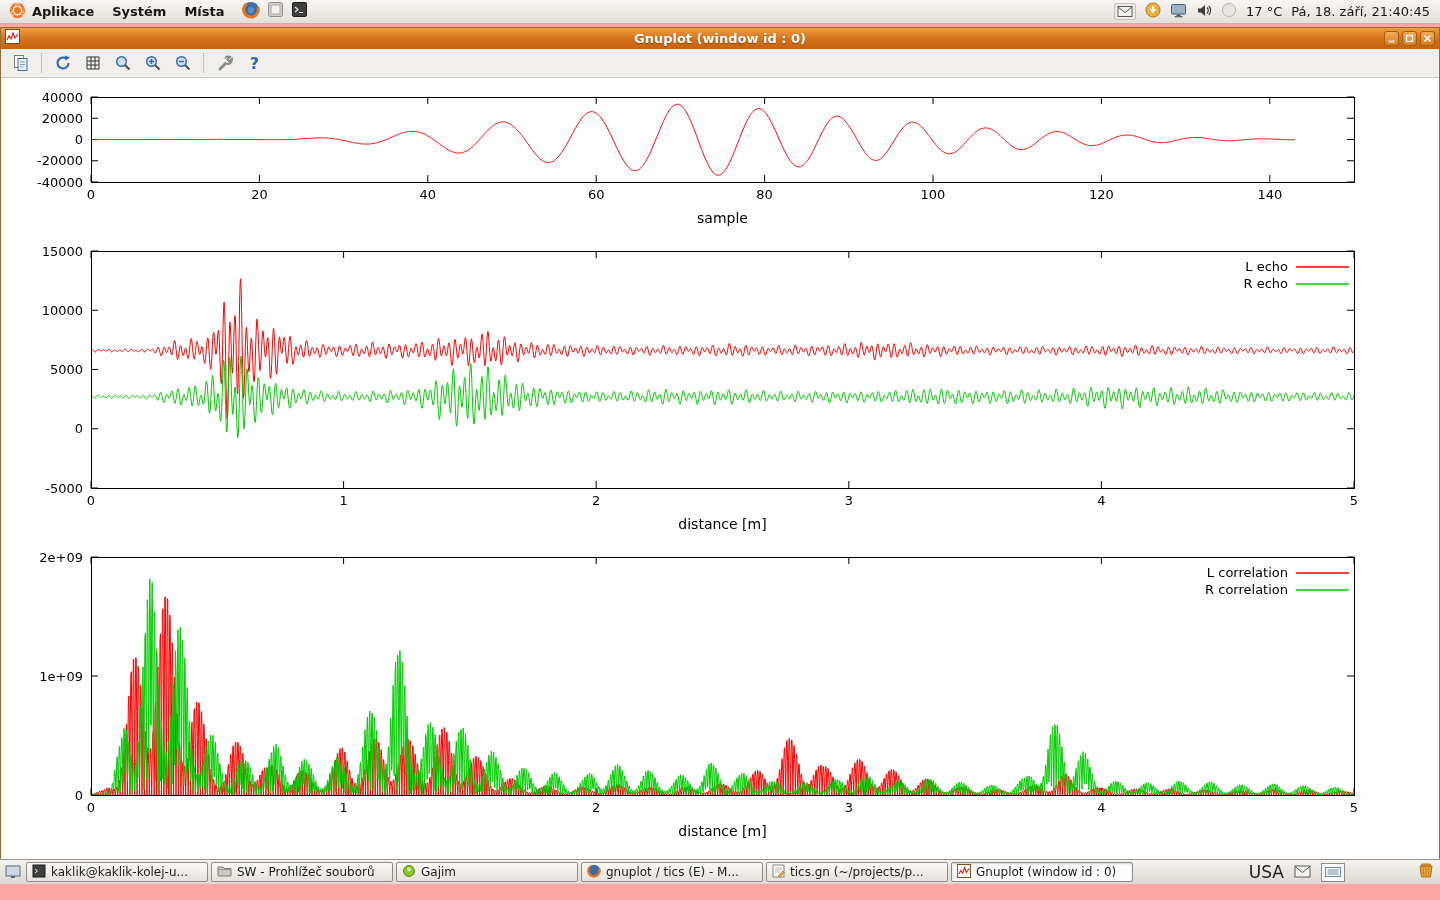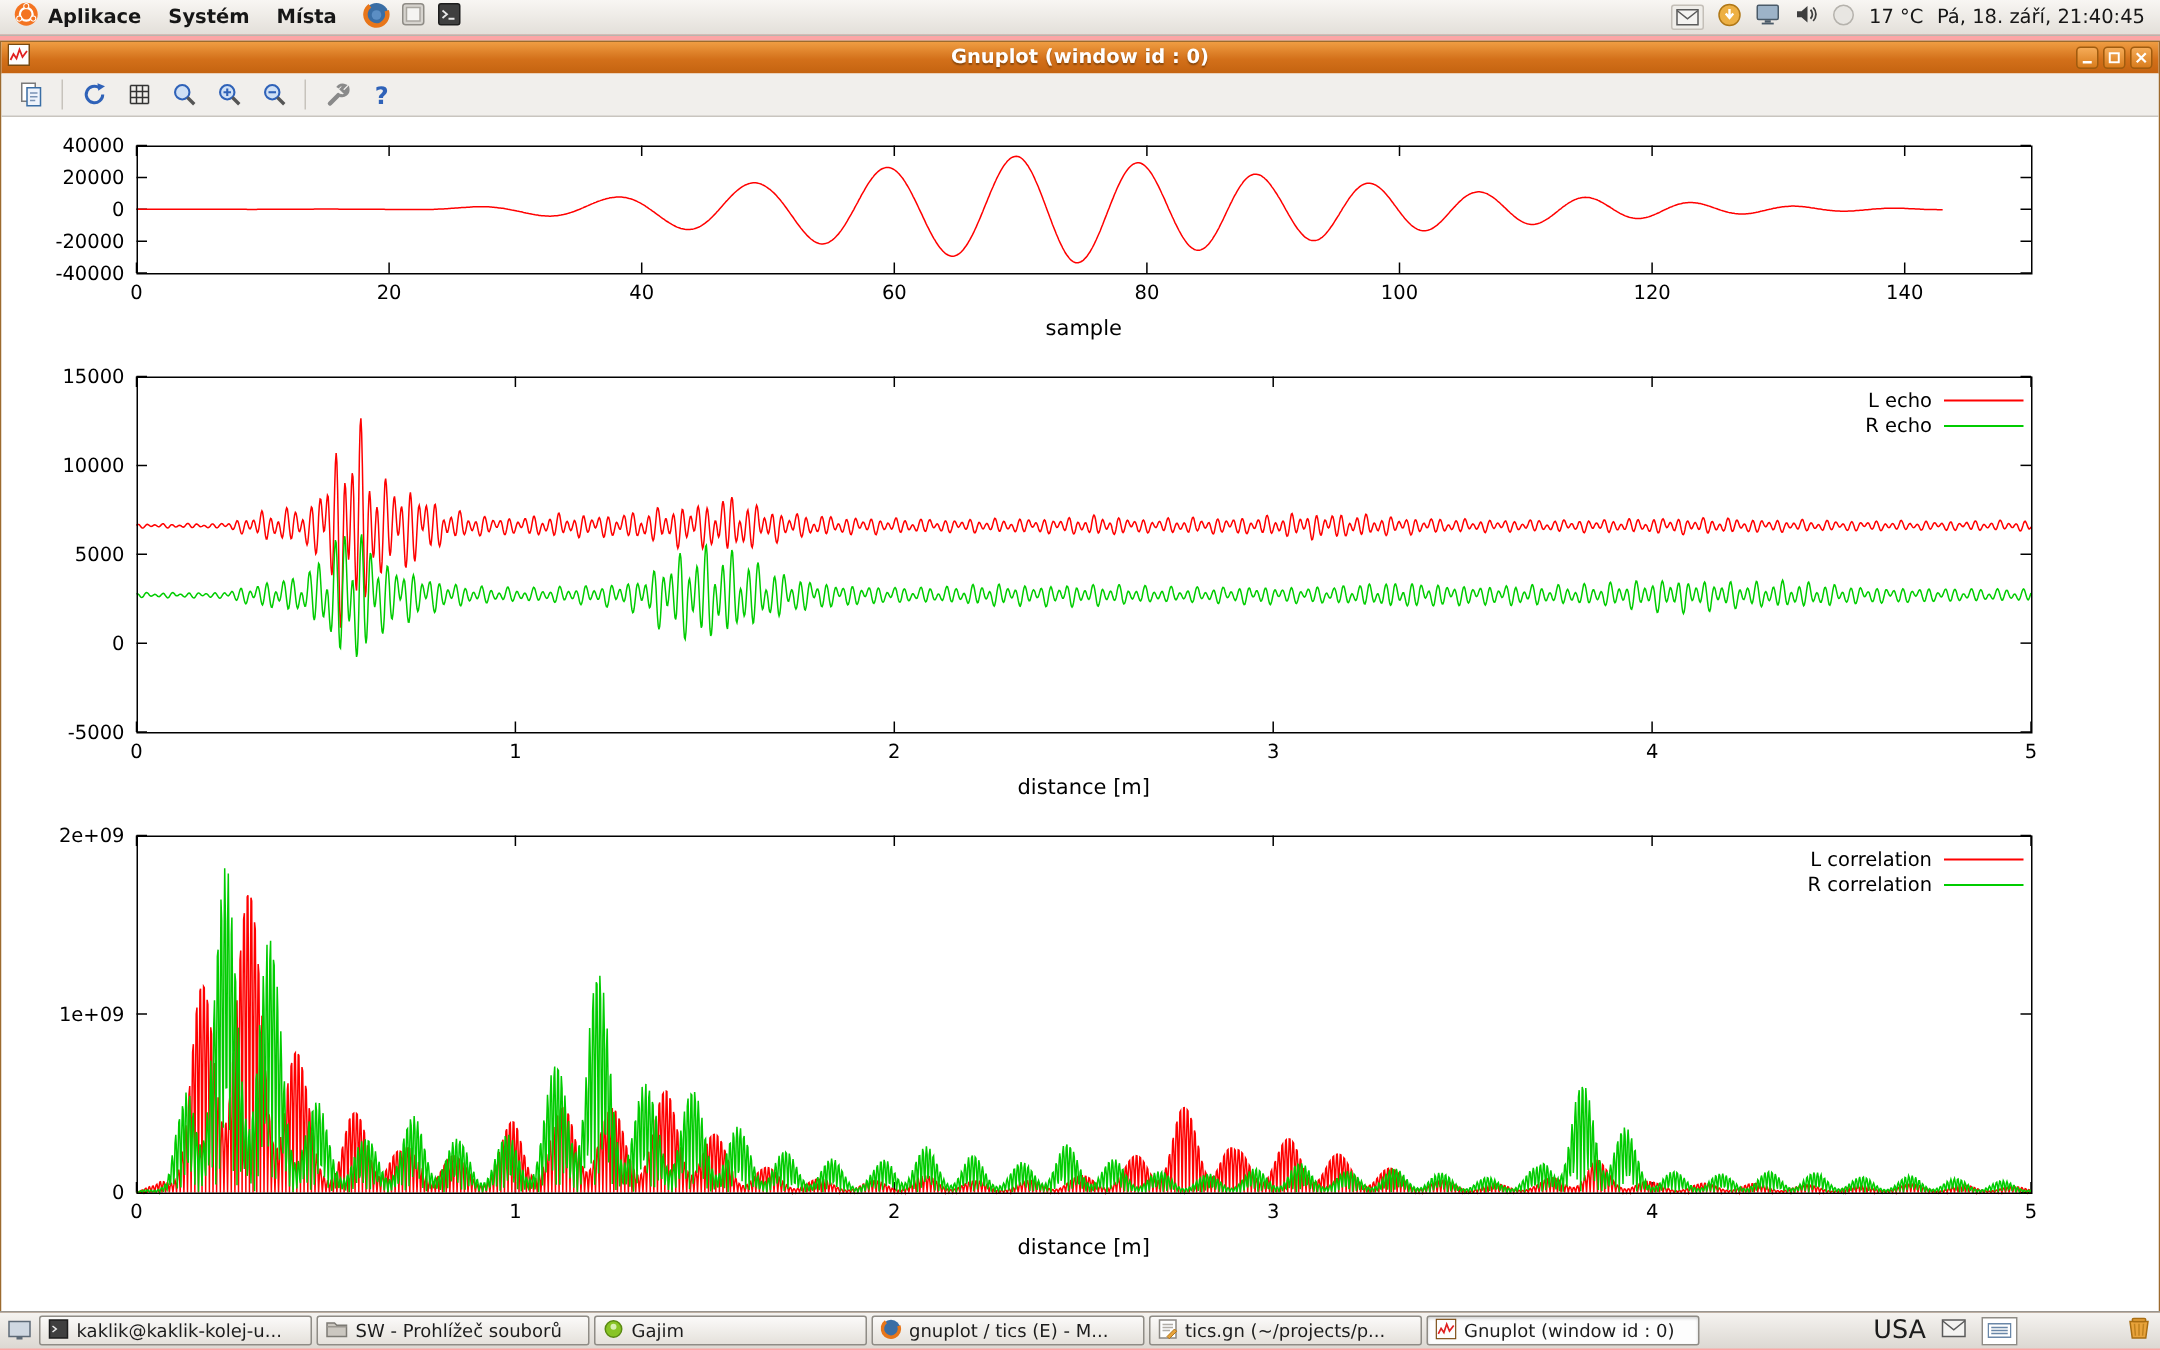--- a/index.html
+++ b/index.html
@@ -33,21 +33,21 @@
   .toolbar{position:absolute;top:21px;left:0;right:0;height:29px;background:#f1efec;
     border-bottom:1px solid #c9c5bf;display:flex;align-items:center;gap:3px;padding:0 6px;
     box-sizing:border-box;}
   .tool-btn{width:27px;height:25px;display:flex;align-items:center;justify-content:center;border-radius:2px;}
   .tb-sep{width:1px;height:20px;background:#c7c3bc;margin:0 4px;}
   .help-glyph{color:#2f62b8;font-weight:bold;font-size:16px;}
   .plot-content{position:absolute;top:50px;left:0;right:0;bottom:0;background:#ffffff;}
   #plots{display:block;font-family:"DejaVu Sans",sans-serif;}
 
   
-  .taskbar{position:absolute;bottom:1px;left:0;width:1440px;height:25px;
+  .taskbar{position:absolute;bottom:16px;left:0;width:1440px;height:25px;
     background:linear-gradient(#f5f3f0,#dcd8d2);border-top:1px solid #99958e;
     display:flex;align-items:center;gap:3px;padding:0 3px;box-sizing:border-box;z-index:5;}
   .show-desktop{width:20px;height:20px;display:flex;align-items:center;justify-content:center;}
   .task-btn{width:182px;height:20px;display:flex;align-items:center;gap:5px;padding:0 5px;
     border:1px solid #8f8c86;border-radius:2px;background:linear-gradient(#fbfaf9,#e5e1db);
     font-size:12px;color:#1c1c1c;overflow:hidden;white-space:nowrap;box-sizing:border-box;}
   .task-btn.active{background:#fdfdfd;box-shadow:inset 0 1px 2px rgba(0,0,0,.18);}
   .task-label{overflow:hidden;}
   .taskbar-right{margin-left:auto;display:flex;align-items:center;gap:10px;padding-right:2px;
     font-size:17px;color:#1c1c1c;}

